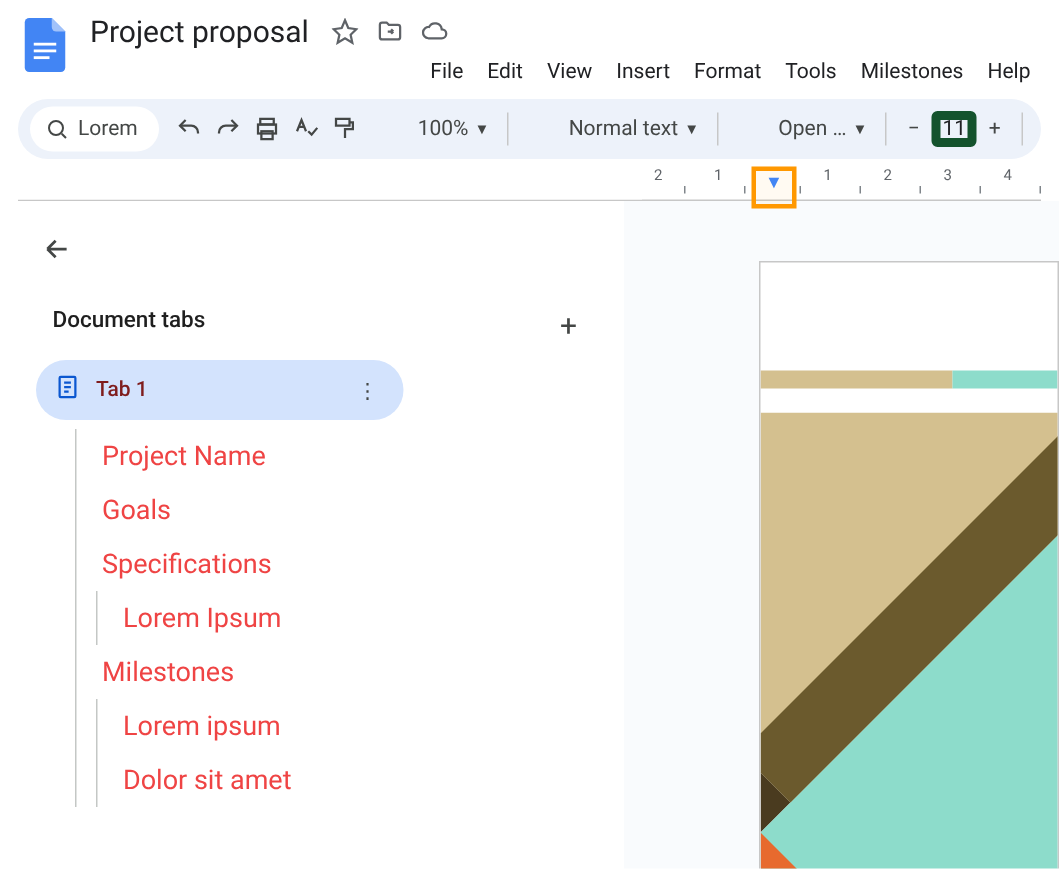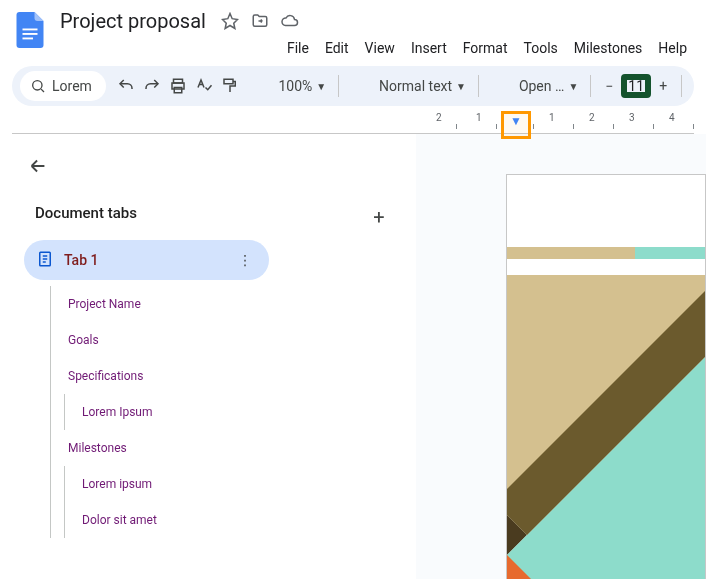--- a/index.html
+++ b/index.html
@@ -35,21 +35,21 @@
   .back-btn { width:28px; height:28px; display:flex; align-items:center; justify-content:center; color:#444746; cursor:pointer; }
   .tabs-header { display:flex; align-items:flex-start; justify-content:space-between; margin-top: 20px; padding: 0 0 10px 0; margin-left: 11px; }
   .tabs-title { font-size:15px; font-weight:500; color:#1f1f1f; }
   .add-btn { width:26px; height:26px; display:flex; align-items:center; justify-content:center; color:#444746; cursor:pointer; font-size:20px; }
   .tab-pill { background:#d3e3fd; border-radius: 22px; height: 40px; display:flex; align-items:center; padding: 0 12px; gap:10px; width: 245px; }
   .tab-pill .tab-label { flex:1; font-size:14px; font-weight:500; color:#7f1d1d; }
   .tab-pill .tab-icon { color:#0b57d0; }
   .more-btn { color:#444746; width:24px; height:24px; display:flex; align-items:center; justify-content:center; cursor:pointer; }
   .outline-list { margin-top: 6px; }
   .outline-item { display:flex; align-items:center; height: 36px; }
-  .outline-text { font-size:12px; color:#701a75; cursor:pointer; }
+  .outline-text { font-size:18px; color:#ef4444; cursor:pointer; }
   .lvl1 { padding-left: 44px; position:relative; }
   .lvl1::before { content:""; position:absolute; left:26px; top:0; bottom:0; width:1px; background:#c4c7c5; }
   .lvl2 { padding-left: 58px; position:relative; }
   .lvl2::before { content:""; position:absolute; left:26px; top:0; bottom:0; width:1px; background:#c4c7c5; }
   .lvl2::after { content:""; position:absolute; left:40px; top:0; bottom:0; width:1px; background:#c4c7c5; }
   .canvas-area { flex:1; background:#f9fbfd; display:flex; justify-content:flex-start; padding-top: 40px; overflow:hidden; }
   .page { width: 300px; height: 500px; background:#fff; border:1px solid #c7c7c7; margin-left: 90px; position:relative; overflow:hidden; }
   .stripe { position:absolute; top:72px; left:0; right:0; height:12px; display:flex; }
   .stripe .s1 { background:#d4c08f; flex:1; }
   .stripe .s2 { background:#8ddccb; width:70px; }

